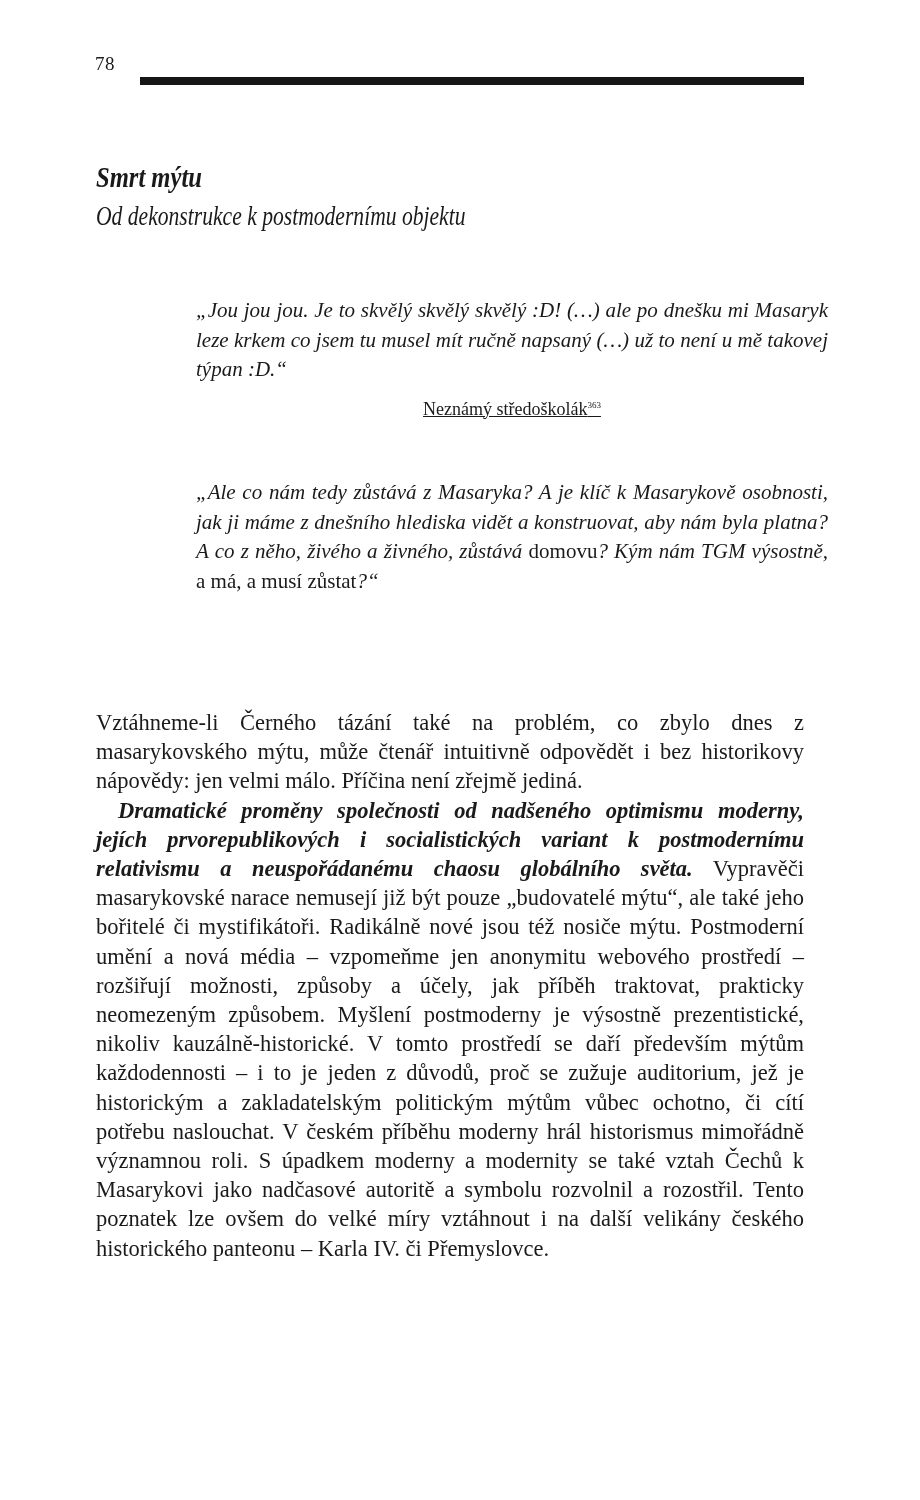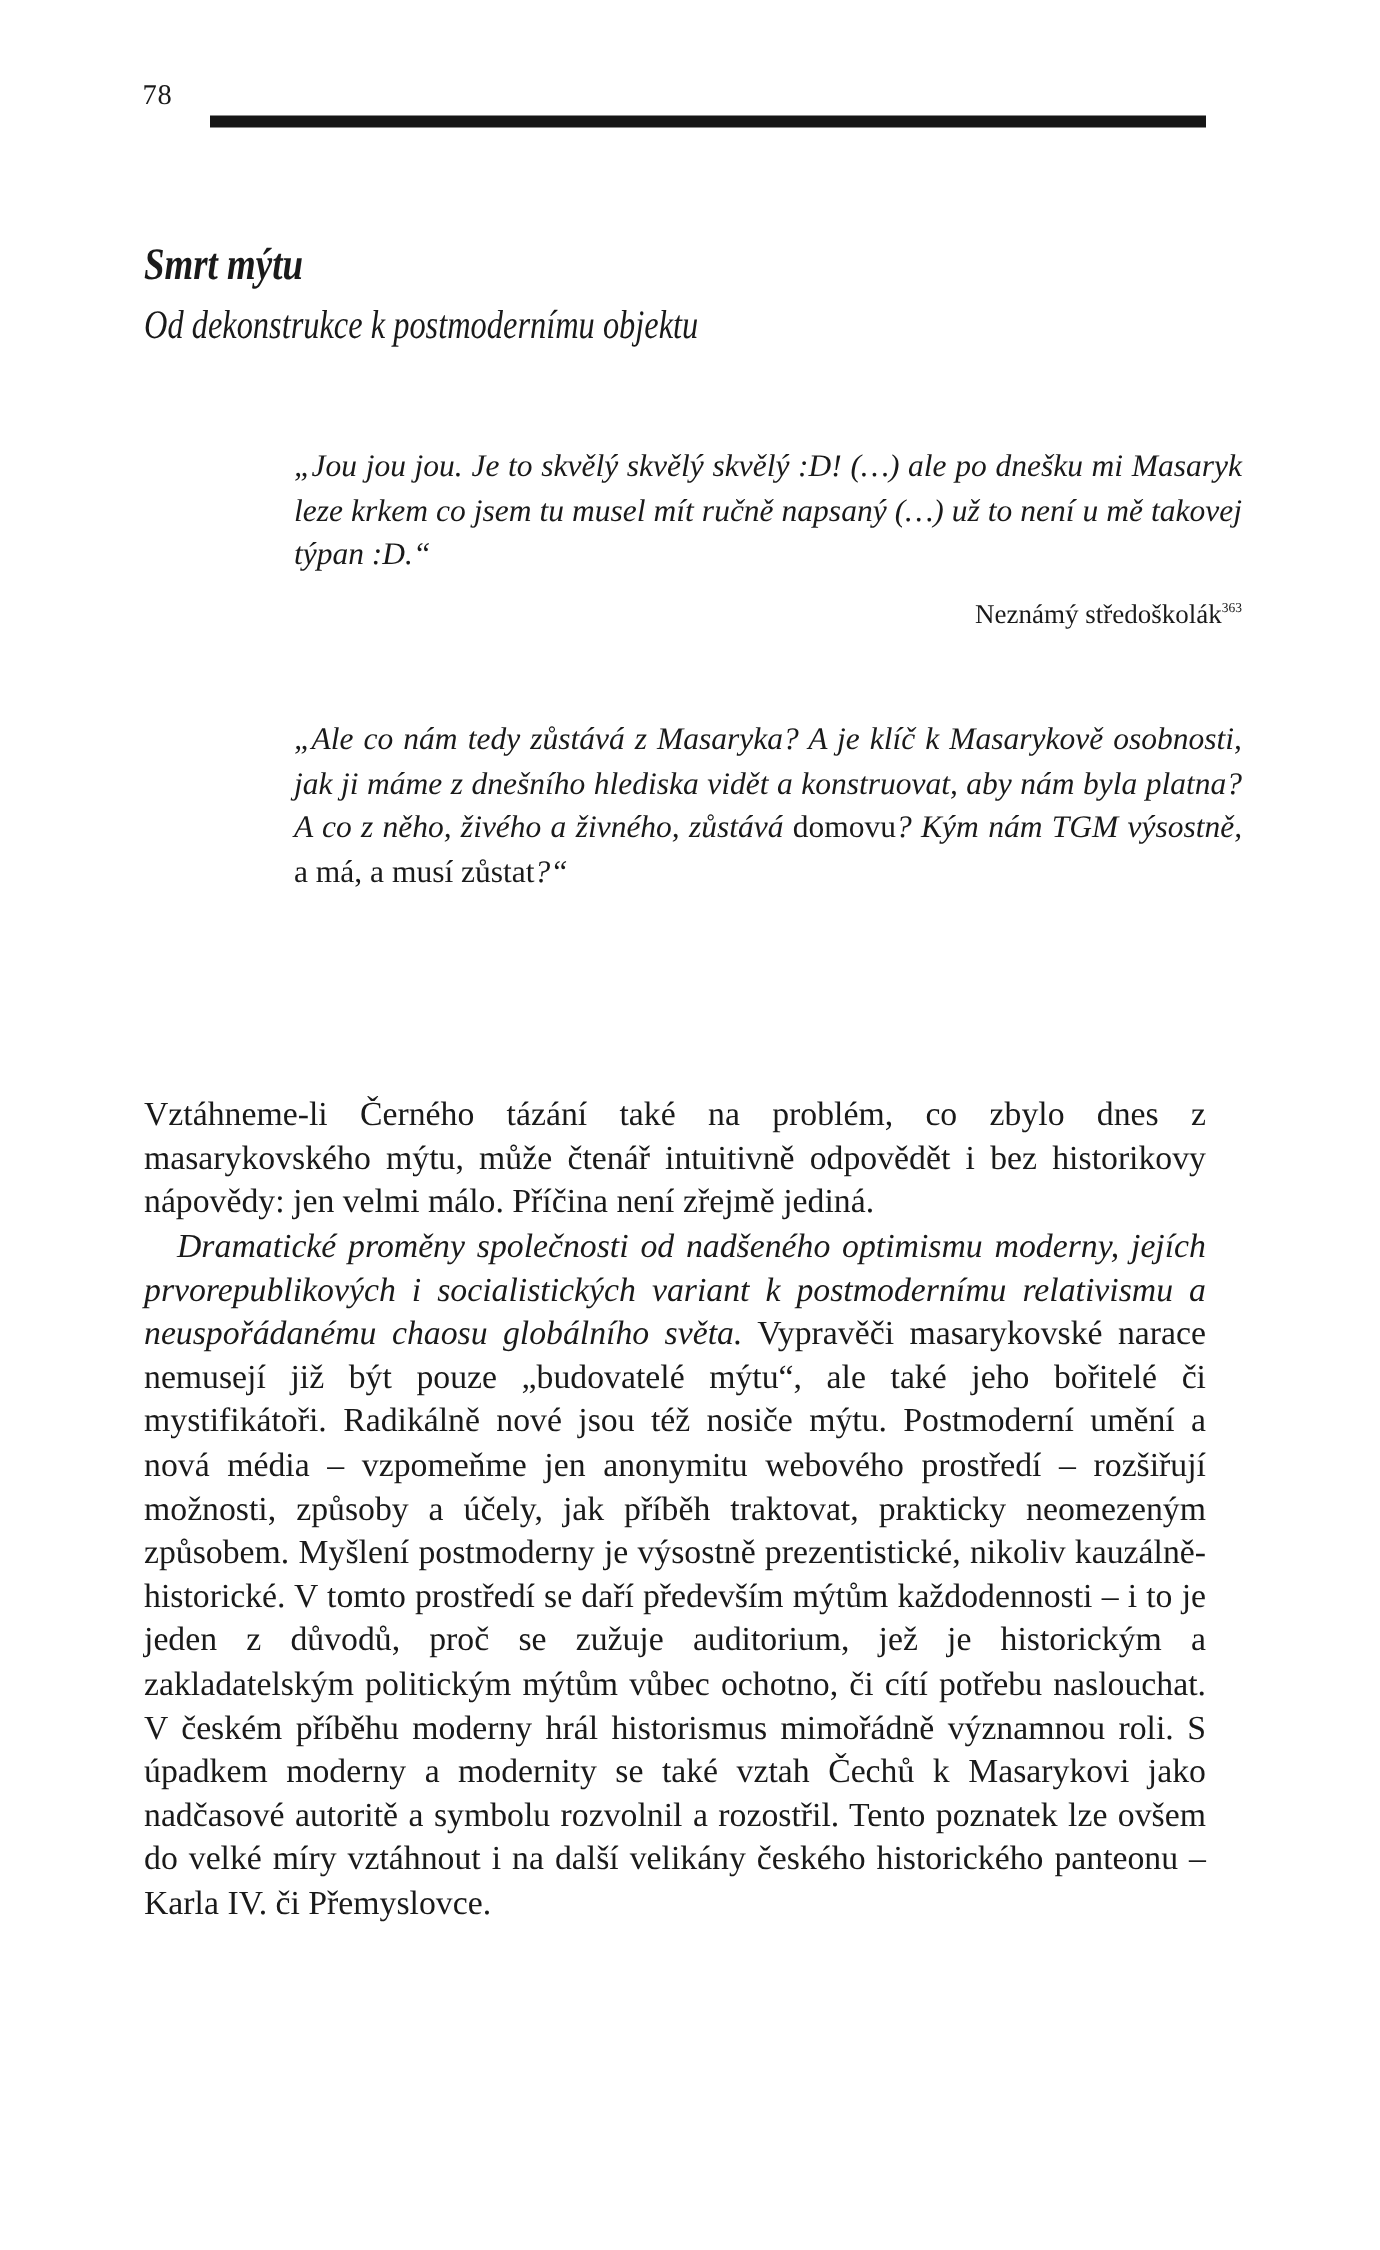--- a/index.html
+++ b/index.html
@@ -7,29 +7,29 @@
          font-family: "Liberation Serif", "DejaVu Serif", serif; color: #1a1a1a; }
   .page-number { position: absolute; left: 95px; top: 53px; font-size: 19px; font-weight: normal; letter-spacing: 0.5px; }
   .header-rule { position: absolute; left: 140px; top: 77px; width: 664px; height: 8px; background: #161616; }
   .chapter-title { position: absolute; left: 96px; top: 160px; font-size: 30px; font-style: italic; font-weight: bold;
                    transform: scaleX(0.82); transform-origin: left top; white-space: nowrap; }
   .chapter-subtitle { position: absolute; left: 96px; top: 201px; font-size: 27px; font-style: italic;
                       transform: scaleX(0.80); transform-origin: left top; white-space: nowrap; }
   .epigraph { position: absolute; left: 172px; width: 632px; margin-left: 24px; }
   .epigraph .quote { font-size: 21px; line-height: 29.5px; font-style: italic; text-align: justify; margin: 0; }
   .epigraph .quote .upright { font-style: normal; }
-  .epigraph .attribution { font-size: 18px; text-align: right; margin-top: 8px; line-height: 24px; }
+  .epigraph .attribution { font-size: 18px; text-align: center; margin-top: 8px; line-height: 24px; text-decoration: underline; }
   .epigraph .attribution sup { font-size: 9px; vertical-align: 7px; }
   .epigraph .attribution i { font-style: italic; }
   #epi1 { top: 296px; }
   #epi2 { top: 478px; }
-  .body-text { position: absolute; left: 96px; top: 728px; width: 708px; }
+  .body-text { position: absolute; left: 96px; top: 708px; width: 708px; }
   .body-text p { margin: 0; font-size: 22.5px; line-height: 29.2px; text-align: justify; }
   .body-text p.indent { text-indent: 22px; }
-  .body-text .it { font-style: italic; }
+  .body-text .it { font-style: italic; font-weight: bold; }
 </style>
 </head>
 <body>
 
 <div class="page-number">78</div>
 <div class="header-rule"></div>
 
 <div class="chapter-title">Smrt mýtu</div>
 <div class="chapter-subtitle">Od dekonstrukce k postmodernímu objektu</div>
 

